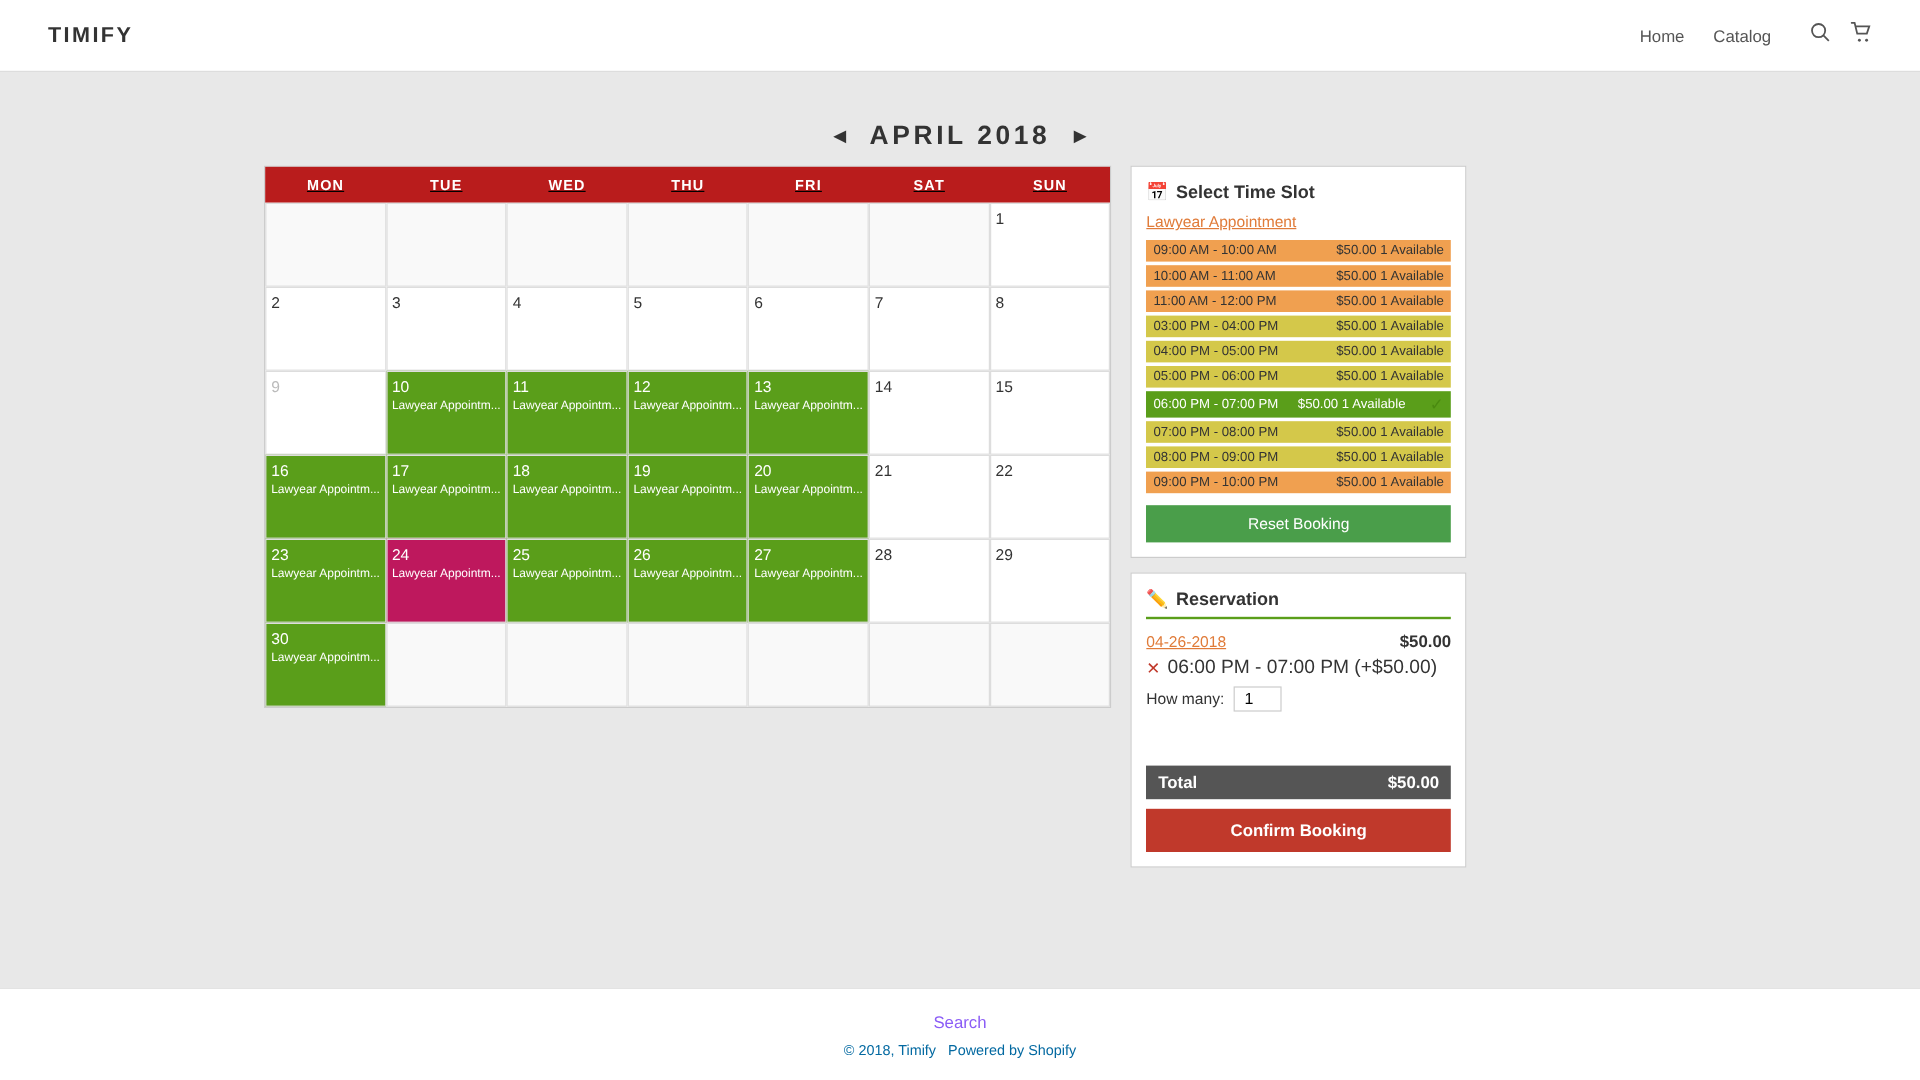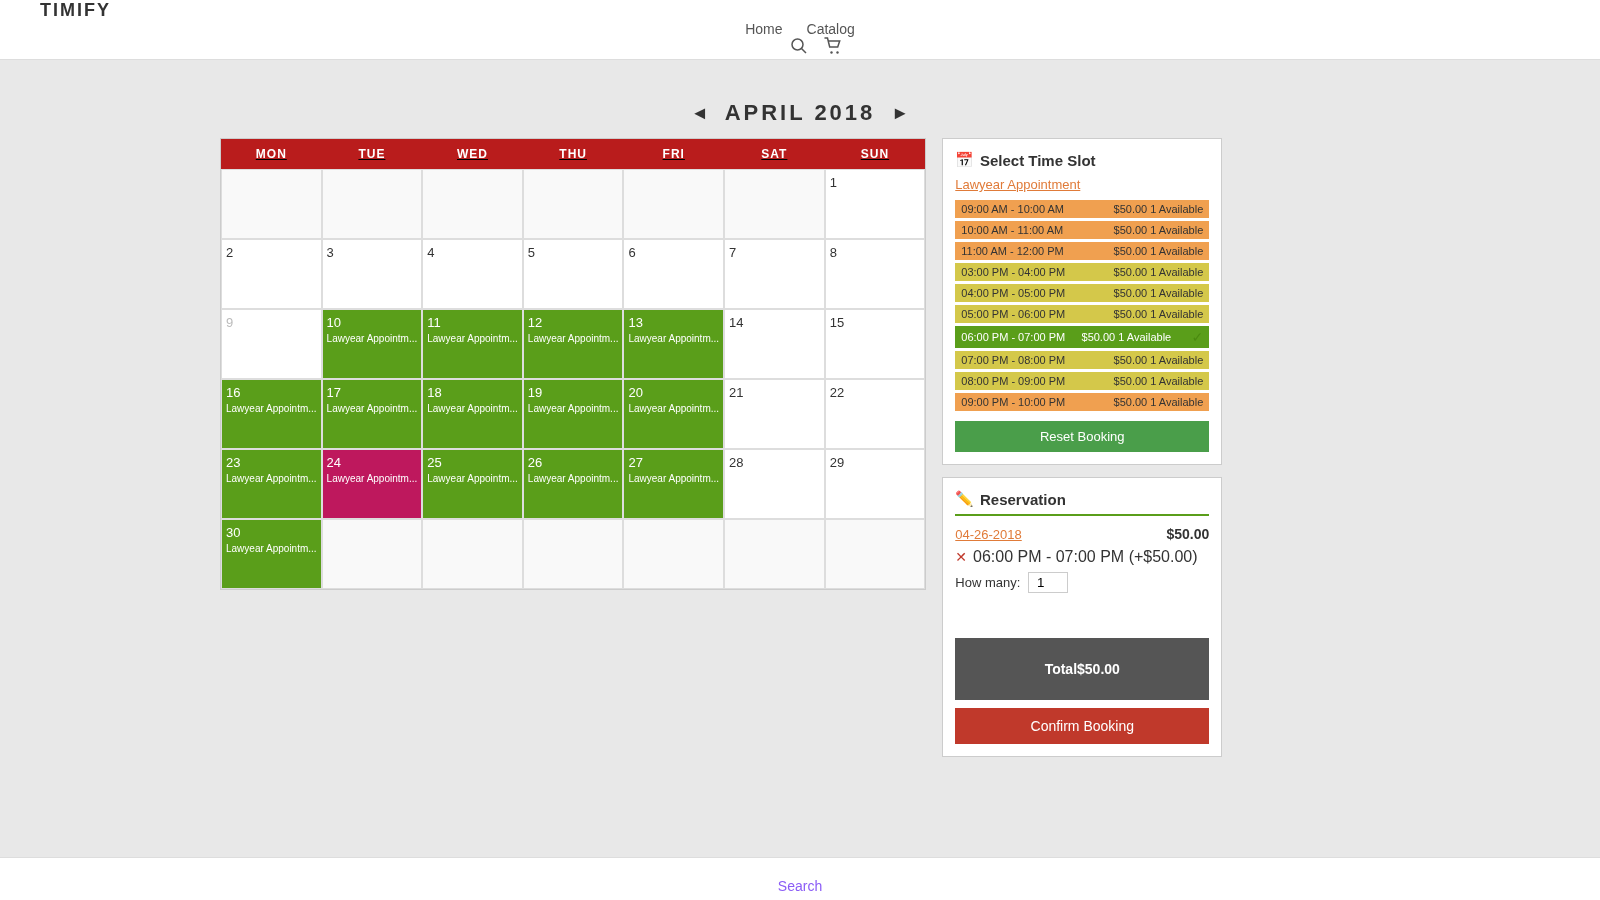--- a/index.html
+++ b/index.html
@@ -1,19 +1,19 @@
 <!DOCTYPE html>
 <html><head>
   <meta charset="utf-8">
   <style>
     * { box-sizing: border-box; margin: 0; padding: 0; }
     body { font-family: Arial, sans-serif; background: #e8e8e8; font-size: 14px; }
 
     
-    .header { background: #fff; border-bottom: 1px solid #ddd; padding: 0 40px; display: flex; align-items: center; height: 60px; flex-direction: column; }
+    .header { background: #fff; border-bottom: 1px solid #ddd; padding: 0 40px; display: flex; align-items: center; height: 60px; }
     .logo { font-size: 18px; font-weight: bold; letter-spacing: 2px; color: #333; margin-right: auto; }
     .nav { display: flex; gap: 24px; }
     .nav a { color: #555; text-decoration: none; font-size: 14px; text-align: center; }
     .header-icons { display: flex; gap: 16px; margin-left: 32px; }
     .header-icon { cursor: pointer; color: #555; font-size: 16px; }
 
     
     .main { max-width: 1200px; margin: 0 auto; padding: 40px 20px; }
 
     
@@ -54,22 +54,22 @@
     .reservation-panel { background: #fff; border: 1px solid #ccc; padding: 12px; width: 280px; }
     .res-title { font-size: 15px; font-weight: bold; color: #333; margin-bottom: 10px; display: flex; align-items: center; gap: 6px; border-bottom: 2px solid #5a9e1a; padding-bottom: 6px; }
     .res-date-row { display: flex; justify-content: space-between; align-items: center; margin-bottom: 6px; }
     .res-date { color: #e07b39; font-size: 13px; text-decoration: underline; cursor: pointer; }
     .res-price-main { font-size: 14px; color: #333; font-weight: bold; }
     .res-time-row { display: flex; align-items: center; gap: 6px; margin-bottom: 6px; }
     .res-x { color: #c0392b; font-size: 14px; cursor: pointer; }
     .res-time-text { font-size: 16px; color: #333; }
     .res-how-many { display: flex; align-items: center; gap: 8px; margin-bottom: 10px; font-size: 13px; color: #333; }
     .res-how-many input { width: 40px; padding: 2px 4px; border: 1px solid #ccc; text-align: center; }
-    .total-row { background: #555; color: #fff; display: flex; justify-content: center; padding: 23px 10px; font-size: 14px; font-weight: bold; margin-bottom: 8px; margin-top: 45px; }
-    .confirm-btn { background: #c0392b; color: #fff; border: none; width: 100%; padding: 10px; font-size: 14px; font-weight: normal; cursor: pointer; }
+    .total-row { background: #555; color: #fff; display: flex; justify-content: space-between; padding: 6px 10px; font-size: 14px; font-weight: bold; margin-bottom: 8px; margin-top: 45px; }
+    .confirm-btn { background: #c0392b; color: #fff; border: none; width: 100%; padding: 10px; font-size: 14px; font-weight: bold; cursor: pointer; }
 
     
     .footer { background: #fff; border-top: 1px solid #ddd; margin-top: 60px; padding: 20px; text-align: center; }
     .footer-search { color: #8b5cf6; font-size: 14px; margin-bottom: 8px; }
     .footer-copy { font-size: 12px; color: #0369a1; }
 
     .content-area { display: flex; gap: 16px; align-items: flex-start; }
   </style>
 </head>
 <body>

